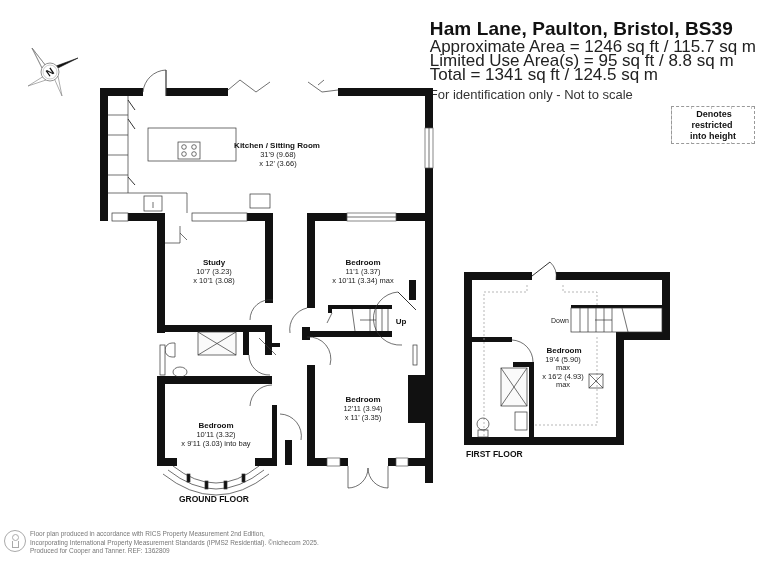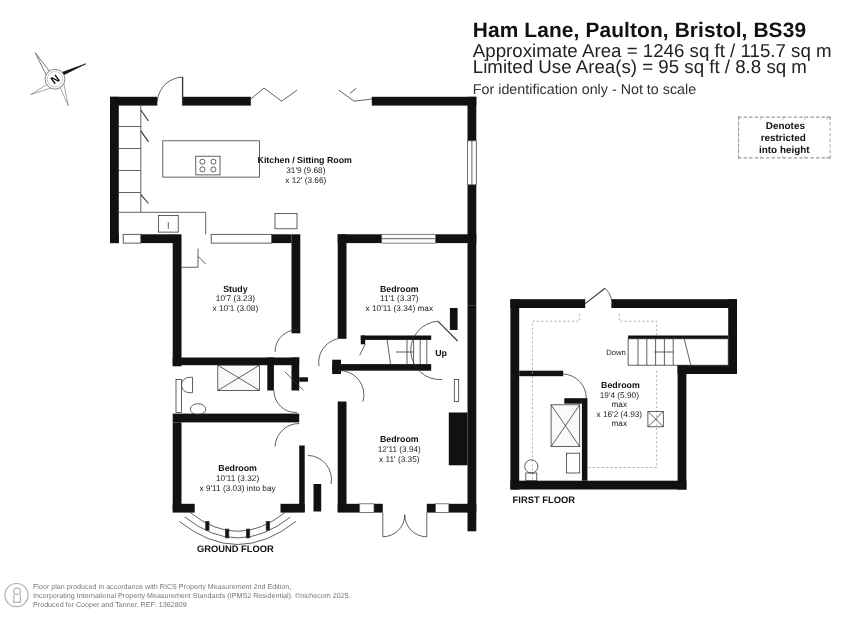--- a/index.html
+++ b/index.html
@@ -21,20 +21,21 @@
   .footer-icon::before { content: ""; position: absolute; left: 7px; top: 3px; width: 5px; height: 5px; border: 1px solid #aaa; border-radius: 50%; }
   .footer-icon::after { content: ""; position: absolute; left: 7px; top: 10px; width: 5px; height: 6px; border: 1px solid #aaa; border-top: none; }
 </style>
 </head>
 <body>
 
 <div class="header">
   <div class="title">Ham Lane, Paulton, Bristol, BS39</div>
   <div class="area-line">Approximate Area = 1246 sq ft / 115.7 sq m</div>
   <div class="area-line">Limited Use Area(s) = 95 sq ft / 8.8 sq m</div>
+  <div class="area-line">Total = 1341 sq ft / 124.5 sq m</div>
   <div class="note">For identification only - Not to scale</div>
 </div>
 
 <div class="legend-box">
   <span><span>Denotes restricted</span><br><span>into height</span></span>
 </div>
 
 <svg class="plan" width="768" height="576" viewBox="0 0 768 576">
 
   <g transform="translate(50,72)">

